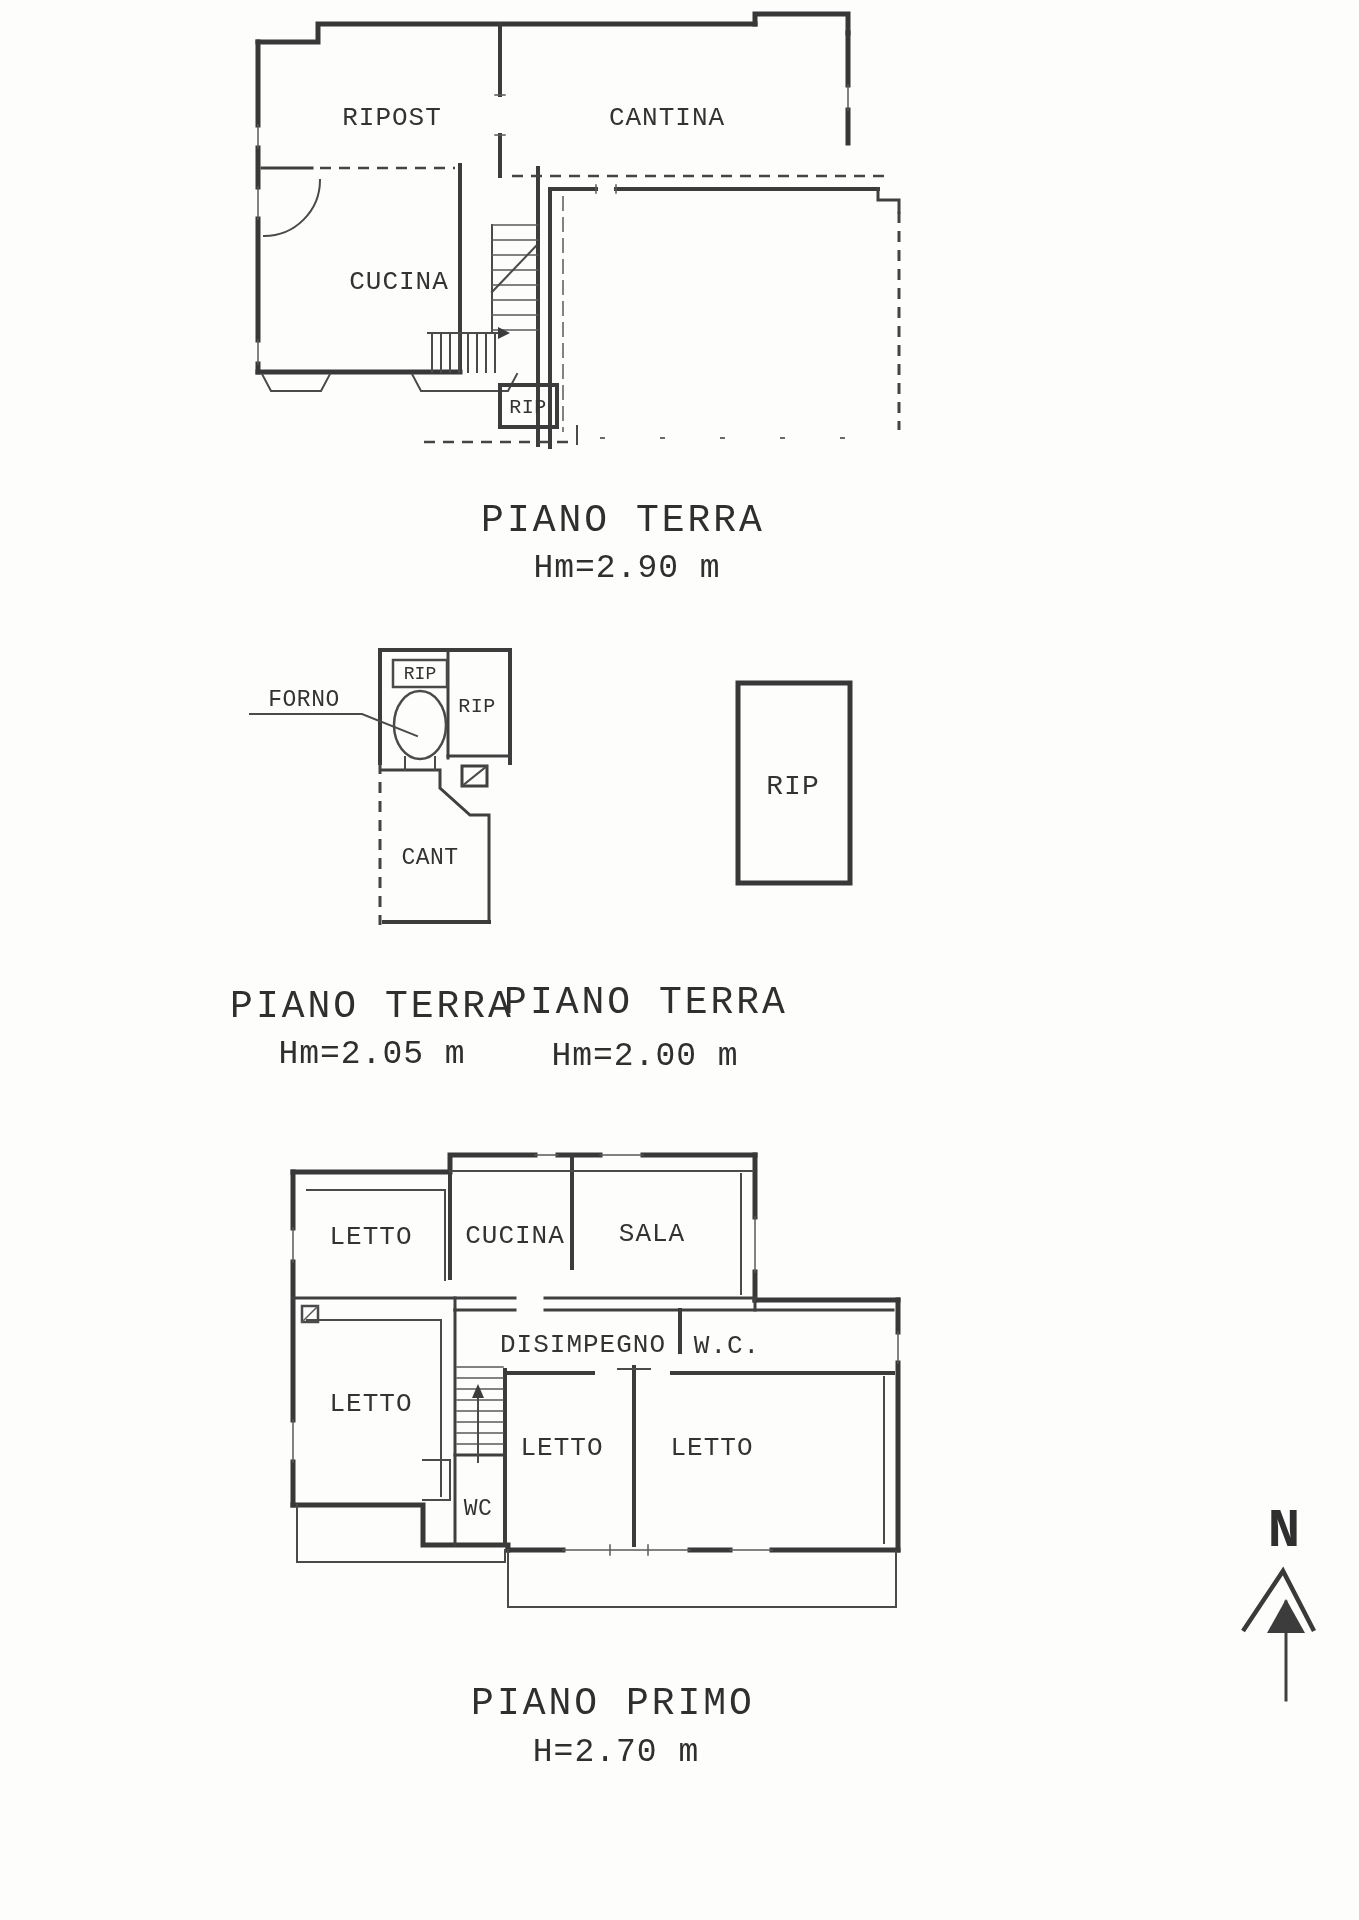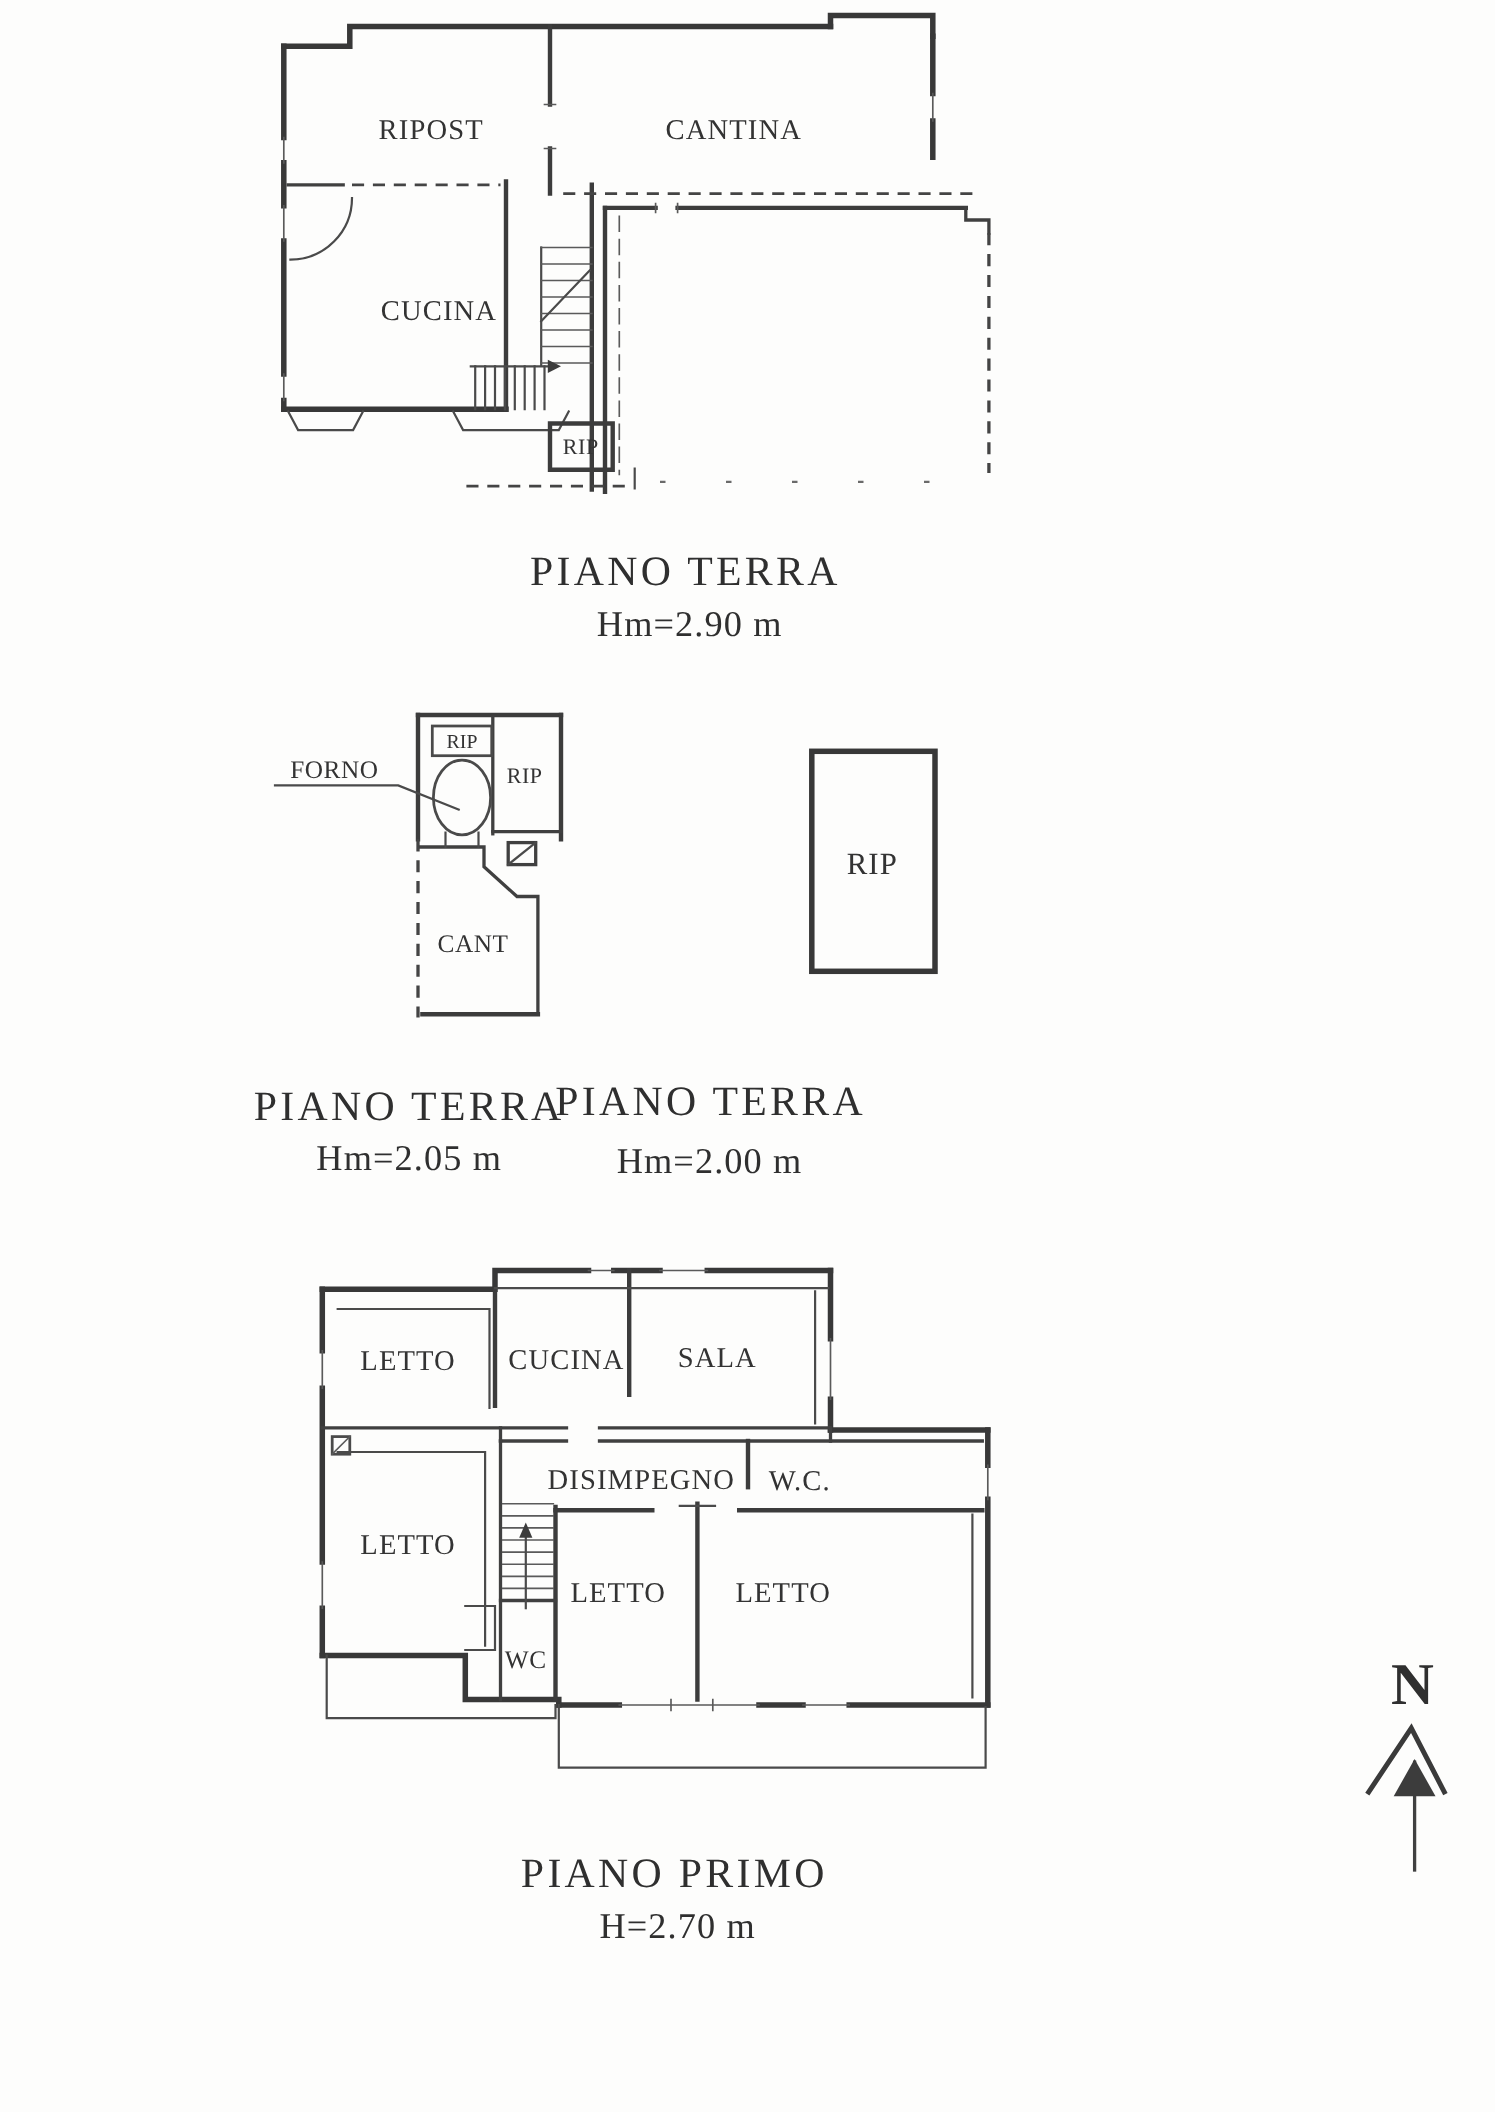--- a/index.html
+++ b/index.html
@@ -1,20 +1,20 @@
 <!DOCTYPE html>
 <html><head>
 <meta charset="utf-8">
 <style>
   html,body{margin:0;padding:0;background:#ffffff;}
   .page{
     position:relative;
     width:1359px;height:1920px;
     background:#fdfdfc;
-    font-family:Liberation Serif, serif;
+    font-family:Liberation Mono, monospace;
     overflow:hidden;
   }
   svg{position:absolute;left:0;top:0;}
   .wall5{stroke:#383838;stroke-width:5;fill:none;stroke-linecap:square;}
   .wall4{stroke:#3c3c3c;stroke-width:4;fill:none;stroke-linecap:square;}
   .wall3{stroke:#404040;stroke-width:3;fill:none;stroke-linecap:square;}
   .thin2{stroke:#4a4a4a;stroke-width:2;fill:none;stroke-linecap:square;}
   .thin15{stroke:#5a5a5a;stroke-width:1.5;fill:none;stroke-linecap:square;}
   .dash{stroke:#444444;stroke-width:2.5;fill:none;stroke-dasharray:11 8;}
   .dash3{stroke:#444444;stroke-width:3;fill:none;stroke-dasharray:11 8;}

